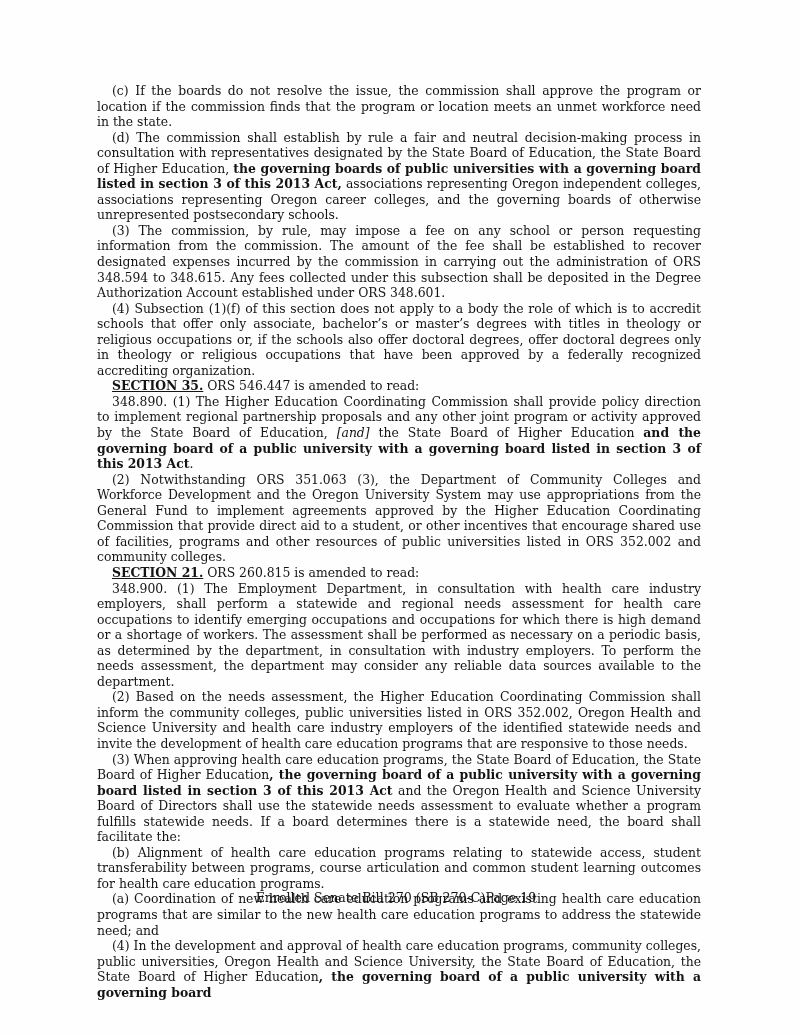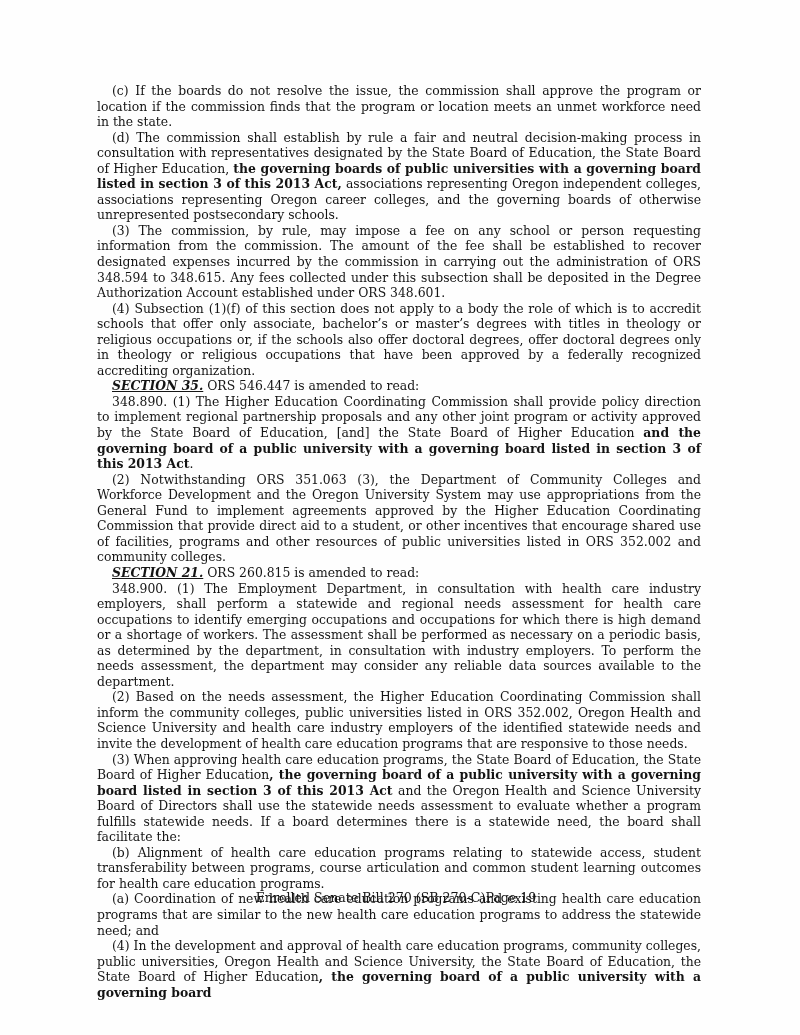--- a/index.html
+++ b/index.html
@@ -25,22 +25,22 @@
     font-size: 12.4px;
     line-height: 15.55px;
     text-align: justify;
   }
   .bill-text p {
     margin: 0;
     padding: 0;
     text-indent: 15px;
   }
   .run-b { font-weight: bold; }
-  .run-u { text-decoration: underline; font-style: italic; }
-  .run-i { }
+  .run-u { text-decoration: underline; }
+  .run-i { font-style: italic; }
   .page-footer {
     position: absolute;
     left: 97px;
     top: 890px;
     width: 604px;
     display: flex;
     justify-content: center;
     font-size: 12.6px;
     line-height: 15px;
   }

